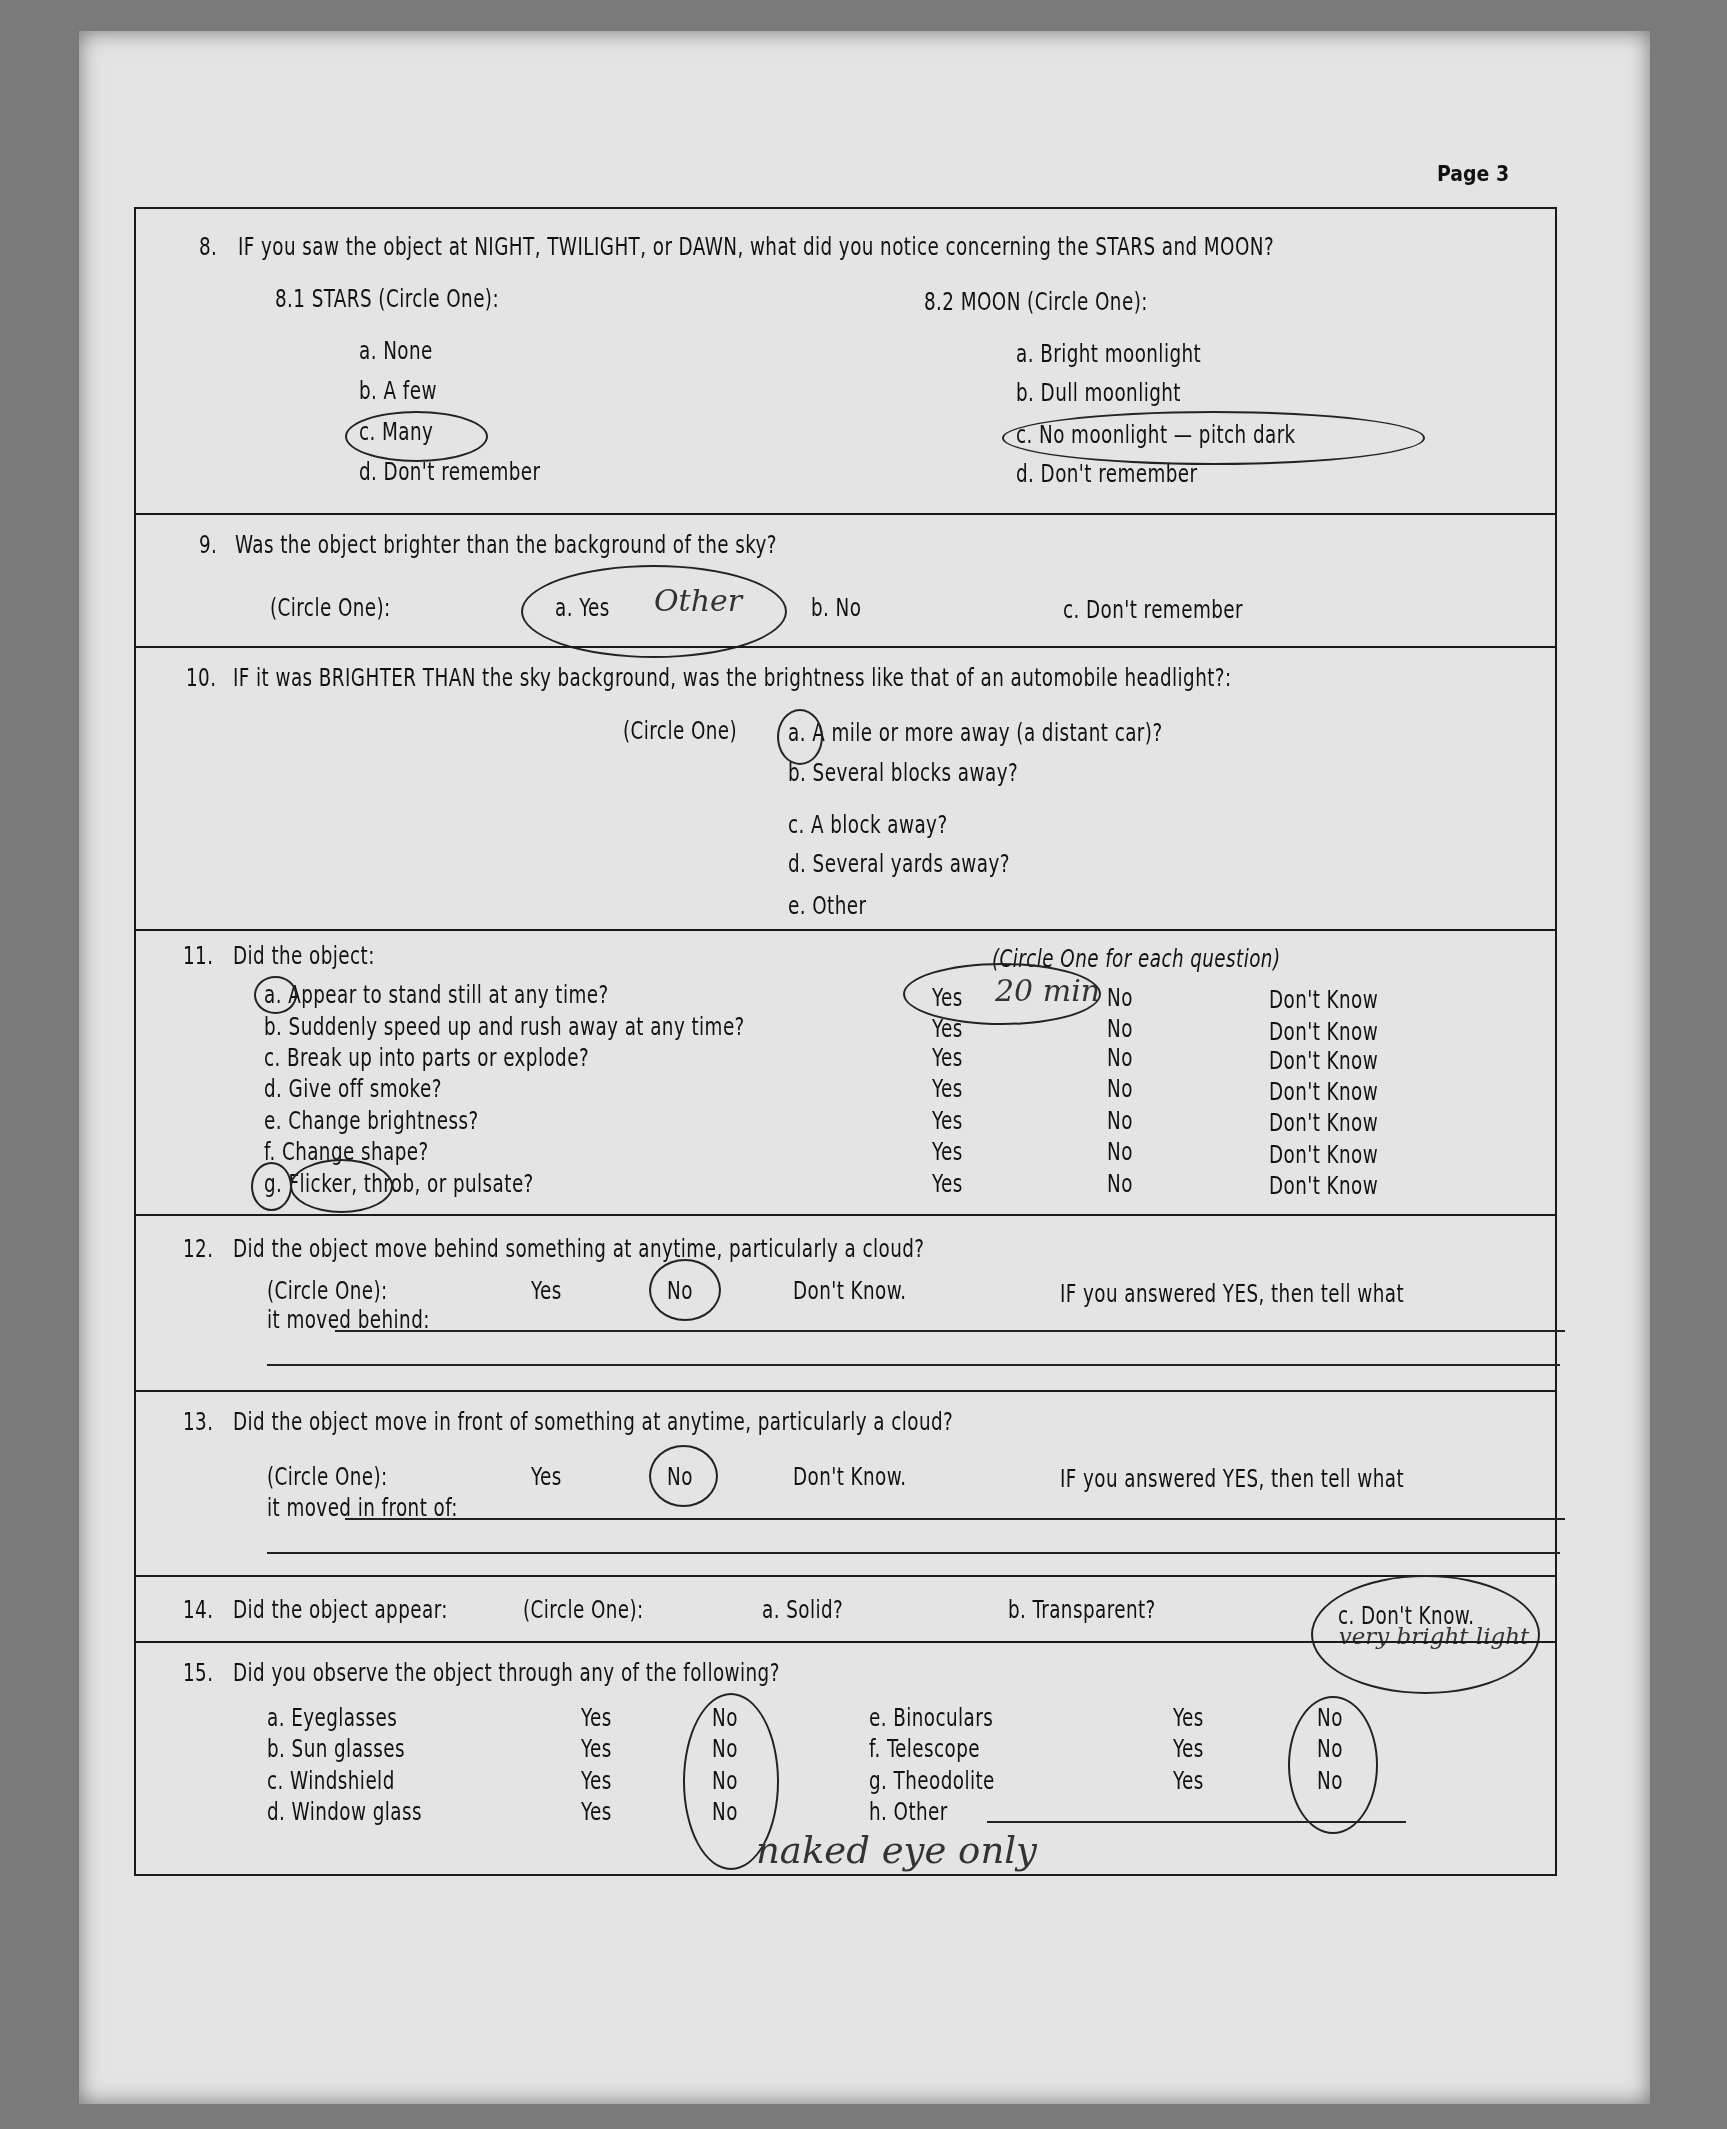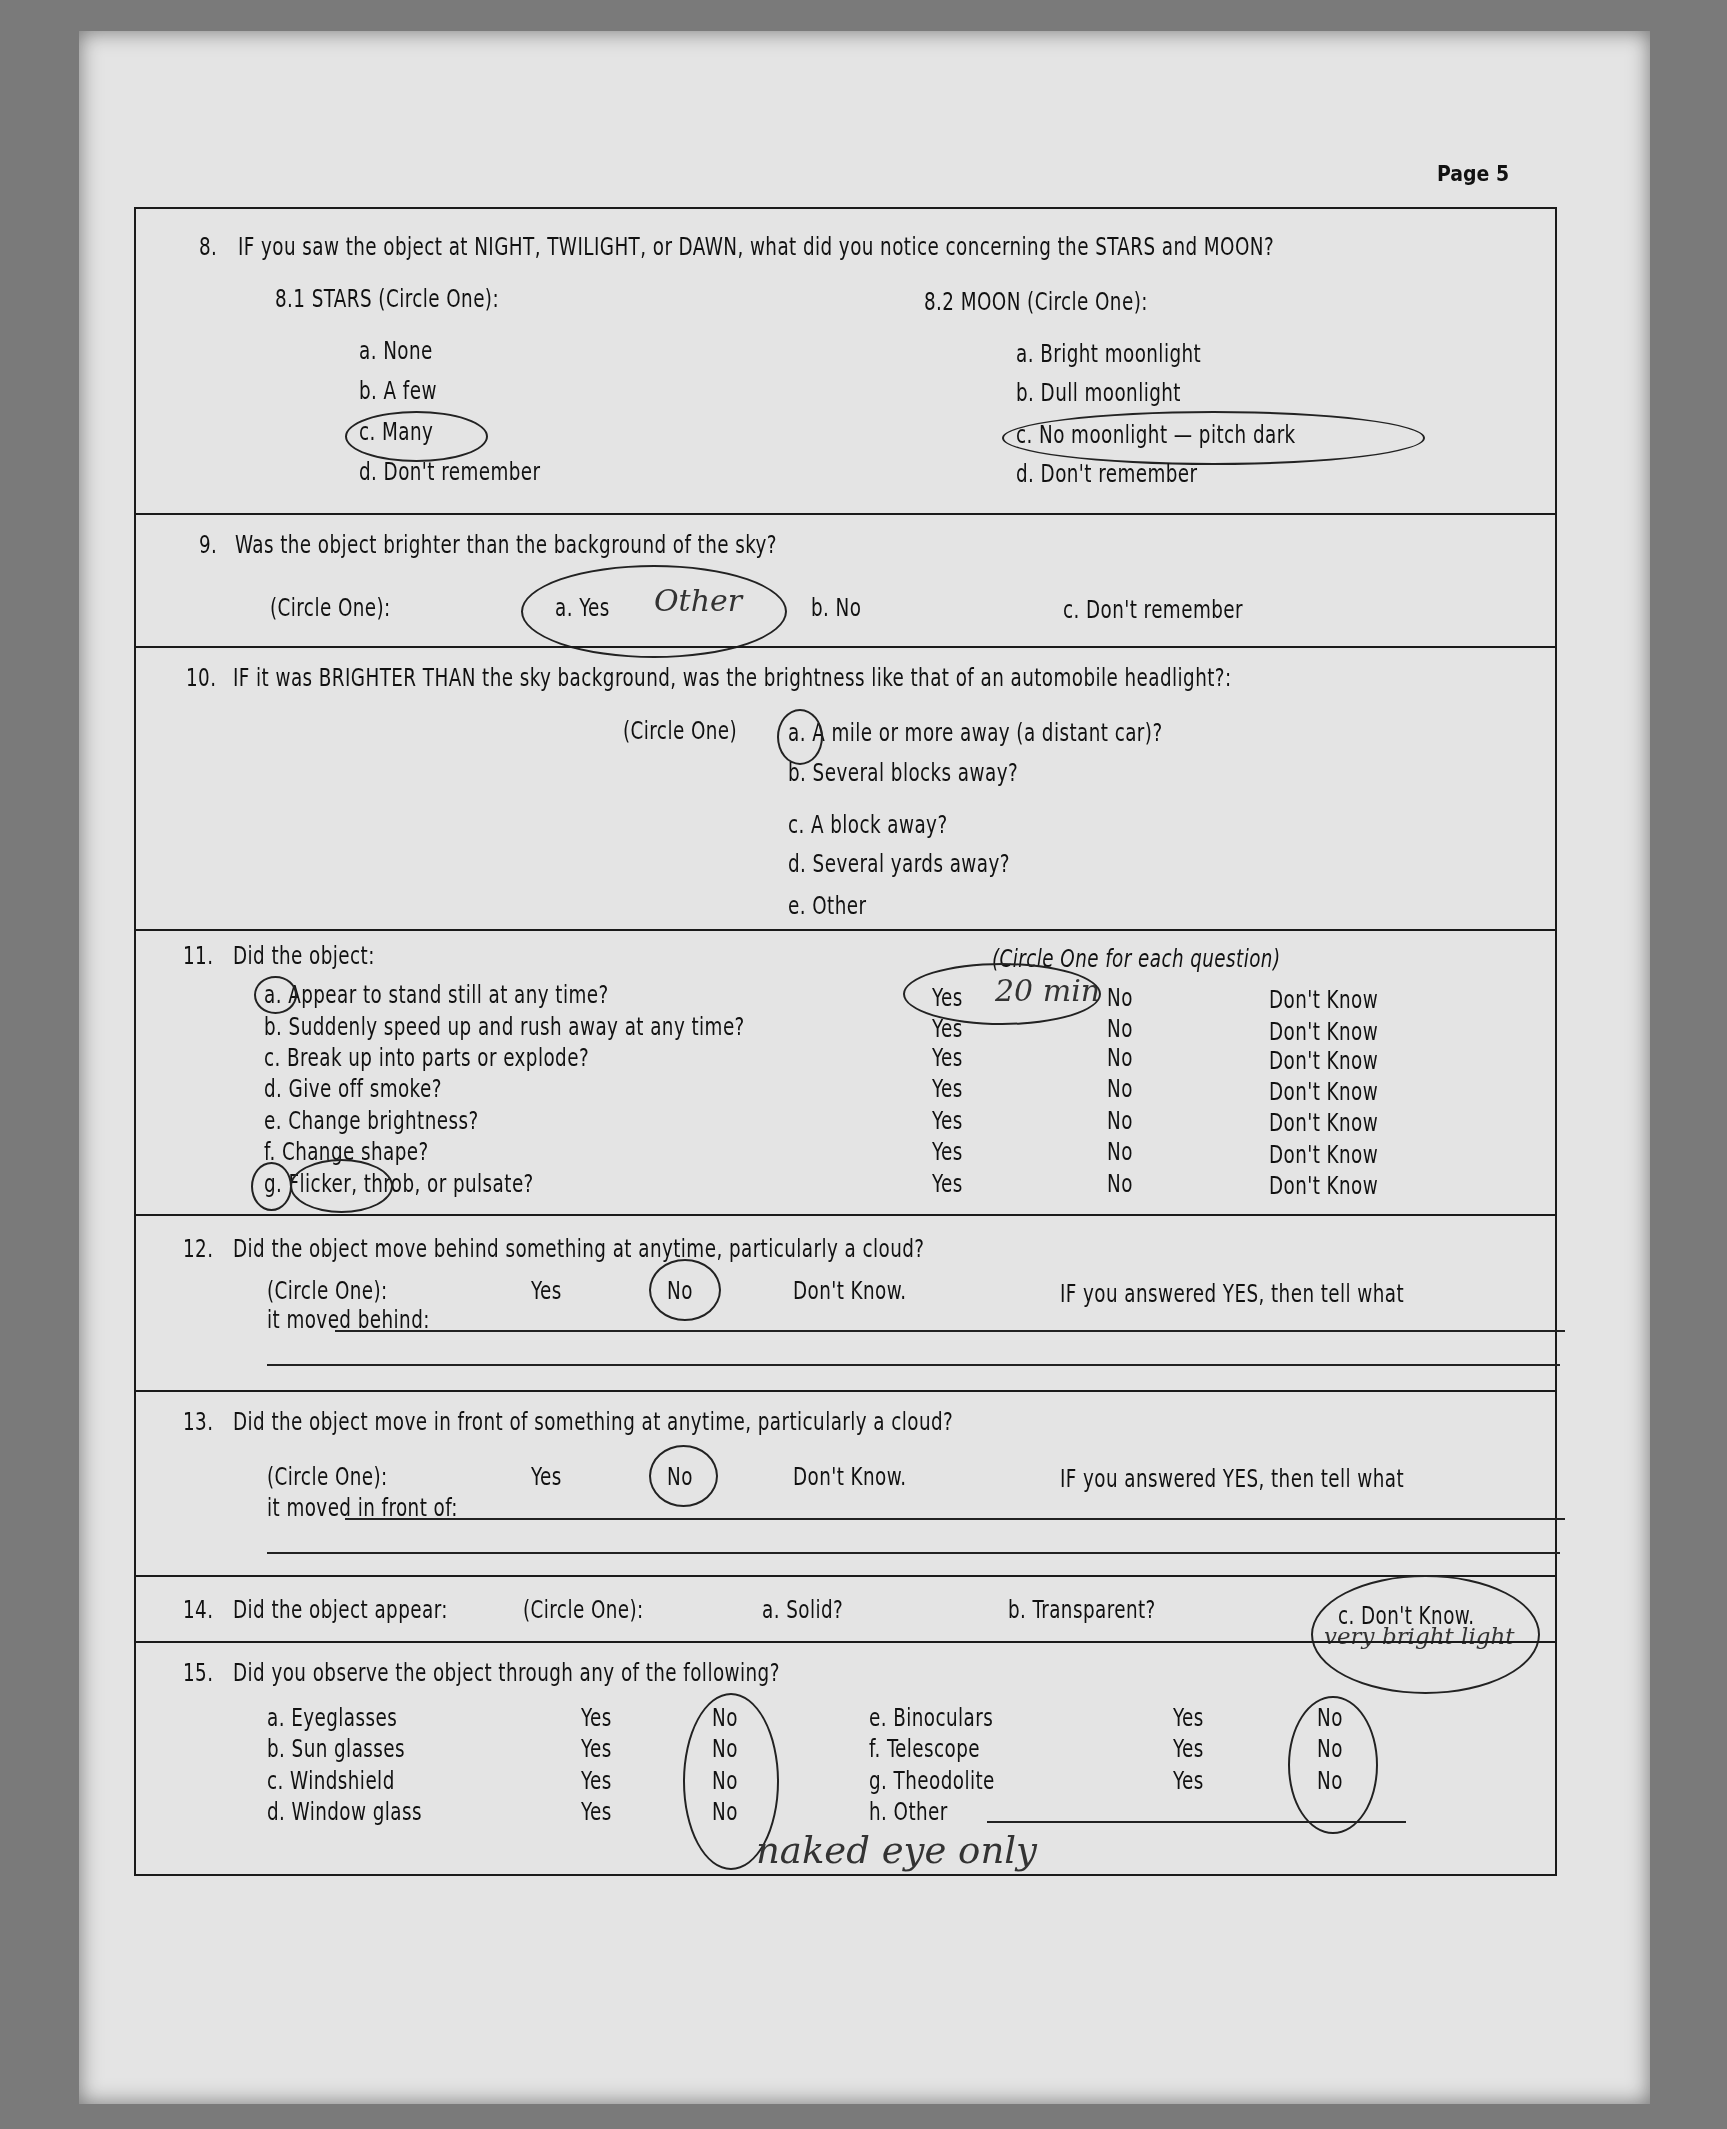--- a/index.html
+++ b/index.html
@@ -22,21 +22,21 @@
   .line { position:absolute; height:0; border-top:2.1px solid #222; }
   .circ { position:absolute; border:2.6px solid #222; border-radius:50%; }
   .hand { font-family:"DejaVu Serif",serif; font-style:italic; font-size:30px; color:#333; }
   .page-num { font-size:21px; font-weight:bold; }
 </style>
 </head>
 <body>
 
 <div class="paper"></div>
 
-<div class="abs page-num" style="left:1437px;top:162px;">Page 5</div>
+<div class="abs page-num" style="left:1437px;top:162px;">Page 3</div>
 
 <div class="form">
 
   <div class="abs txt" style="left:63px;top:23.6px;">8.</div>
   <div class="abs txt" style="left:102px;top:23.6px;">IF you saw the object at NIGHT, TWILIGHT, or DAWN, what did you notice concerning the STARS and MOON?</div>
   <div class="abs txt" style="left:139px;top:76px;">8.1  STARS (Circle One):</div>
   <div class="abs txt" style="left:223px;top:128px;">a.  None</div>
   <div class="abs txt" style="left:223px;top:168px;">b.  A few</div>
   <div class="abs txt" style="left:223px;top:209px;">c.  Many</div>
   <div class="circ" style="left:209px;top:202px;width:139px;height:47px;"></div>
@@ -147,21 +147,21 @@
   <div class="line" style="left:131px;top:1343px;width:1293px;"></div>
 
   <div class="hr" style="top:1366px;"></div>
 
   <div class="abs txt" style="left:47px;top:1387px;">14.</div>
   <div class="abs txt" style="left:97px;top:1387px;">Did the object appear:</div>
   <div class="abs txt" style="left:387px;top:1387px;">(Circle One):</div>
   <div class="abs txt" style="left:626px;top:1387px;">a.  Solid?</div>
   <div class="abs txt" style="left:872px;top:1387px;">b.  Transparent?</div>
   <div class="abs txt" style="left:1202px;top:1393px;">c.  Don't Know.</div>
-  <div class="abs hand" style="left:1188px;top:1414px;font-size:23px;width:220px;white-space:normal;text-align:left;">very bright light</div>
+  <div class="abs hand" style="left:1188px;top:1414px;font-size:23px;width:220px;white-space:normal;text-align:center;">very bright light</div>
   <div class="circ" style="left:1175px;top:1366px;width:225px;height:115px;"></div>
 
   <div class="hr" style="top:1432px;"></div>
 
   <div class="abs txt" style="left:47px;top:1450px;">15.</div>
   <div class="abs txt" style="left:97px;top:1450px;">Did you observe the object through any of the following?</div>
 
   <div class="abs txt" style="left:131px;top:1495px;">a.  Eyeglasses</div>
   <div class="abs txt" style="left:445px;top:1495px;">Yes</div>
   <div class="abs txt" style="left:576px;top:1495px;">No</div>

